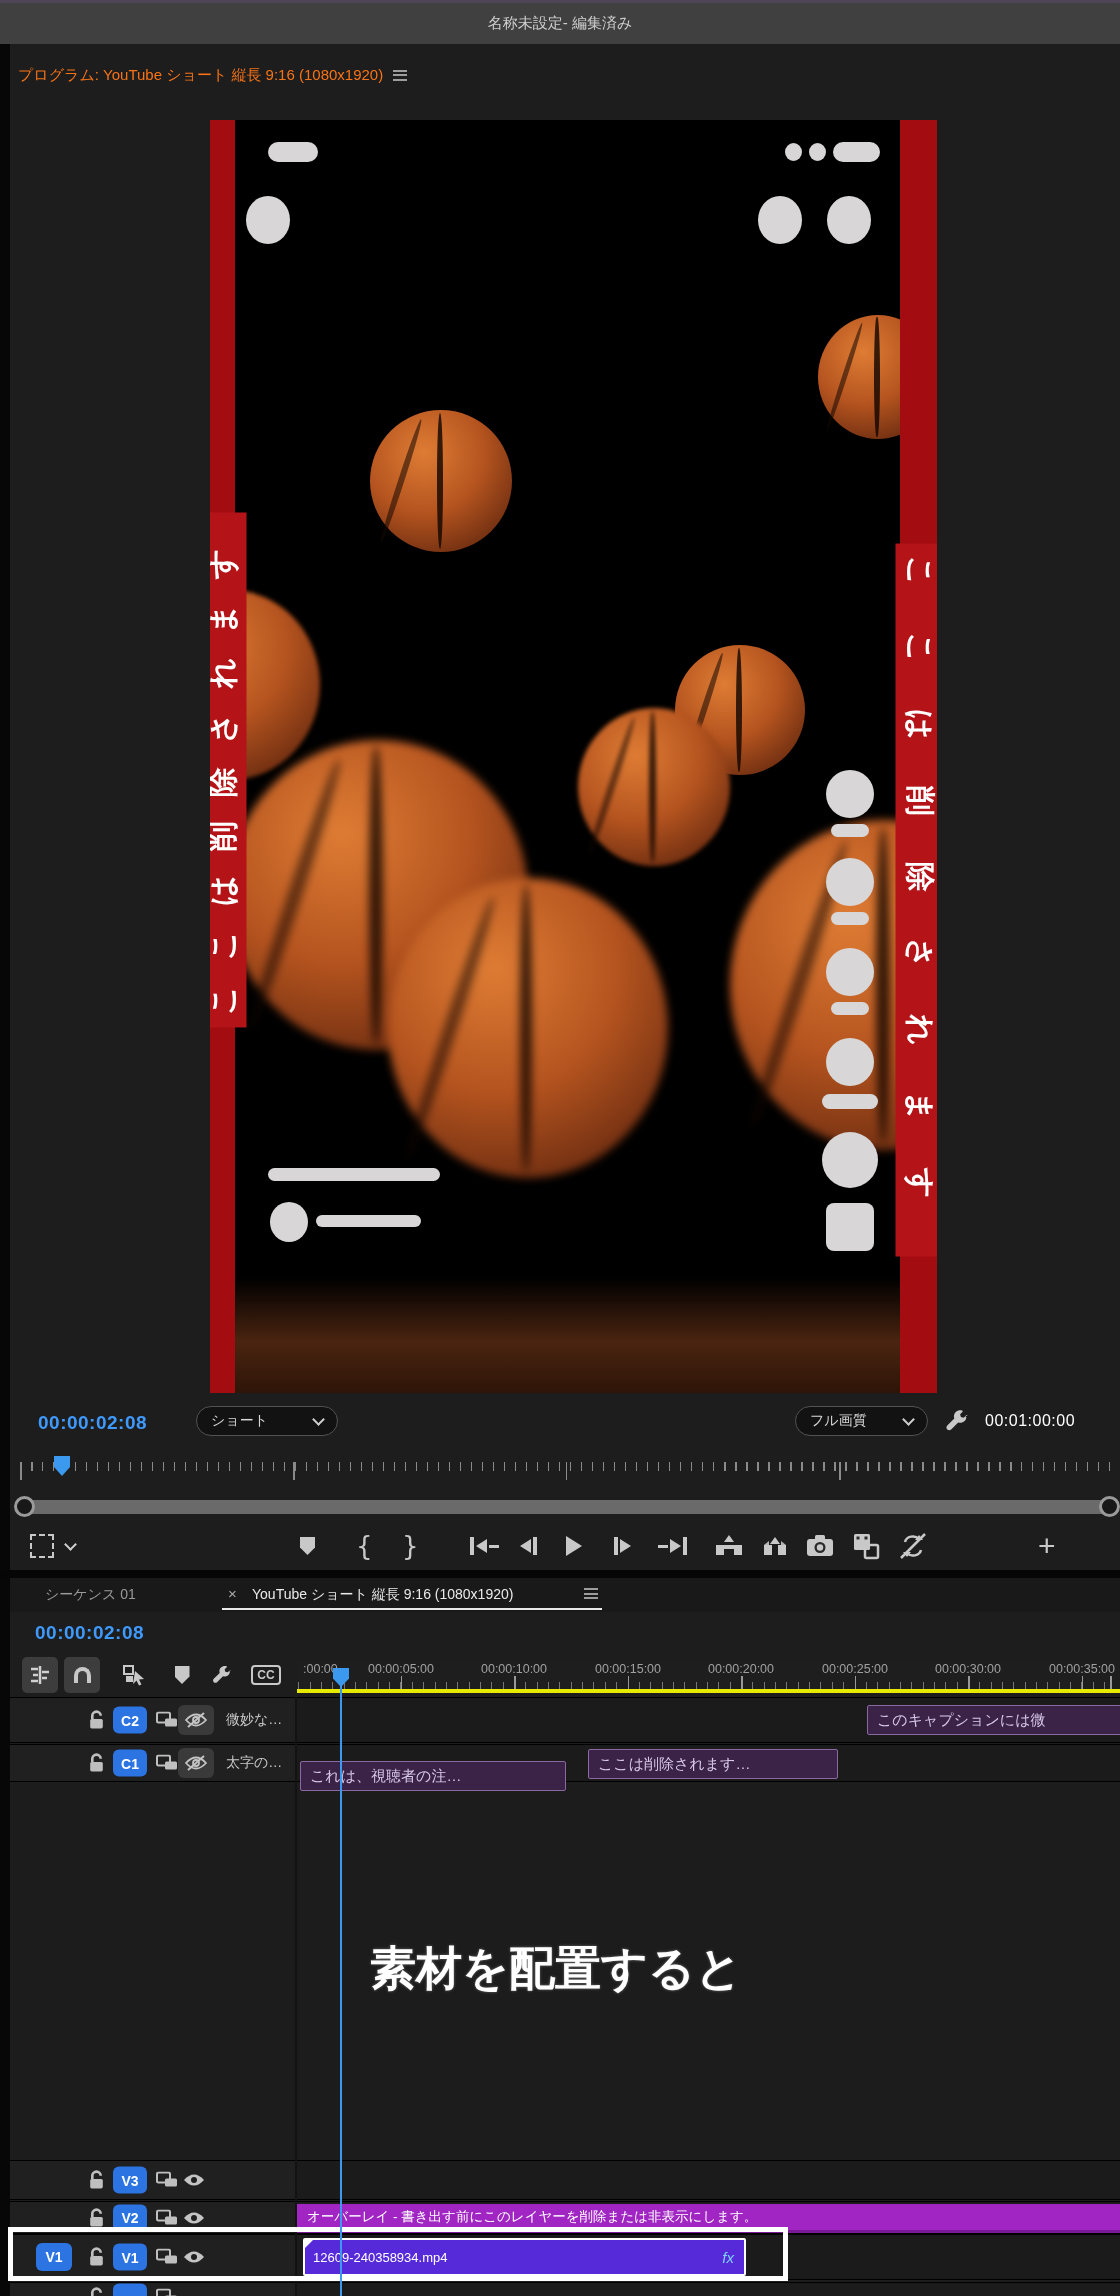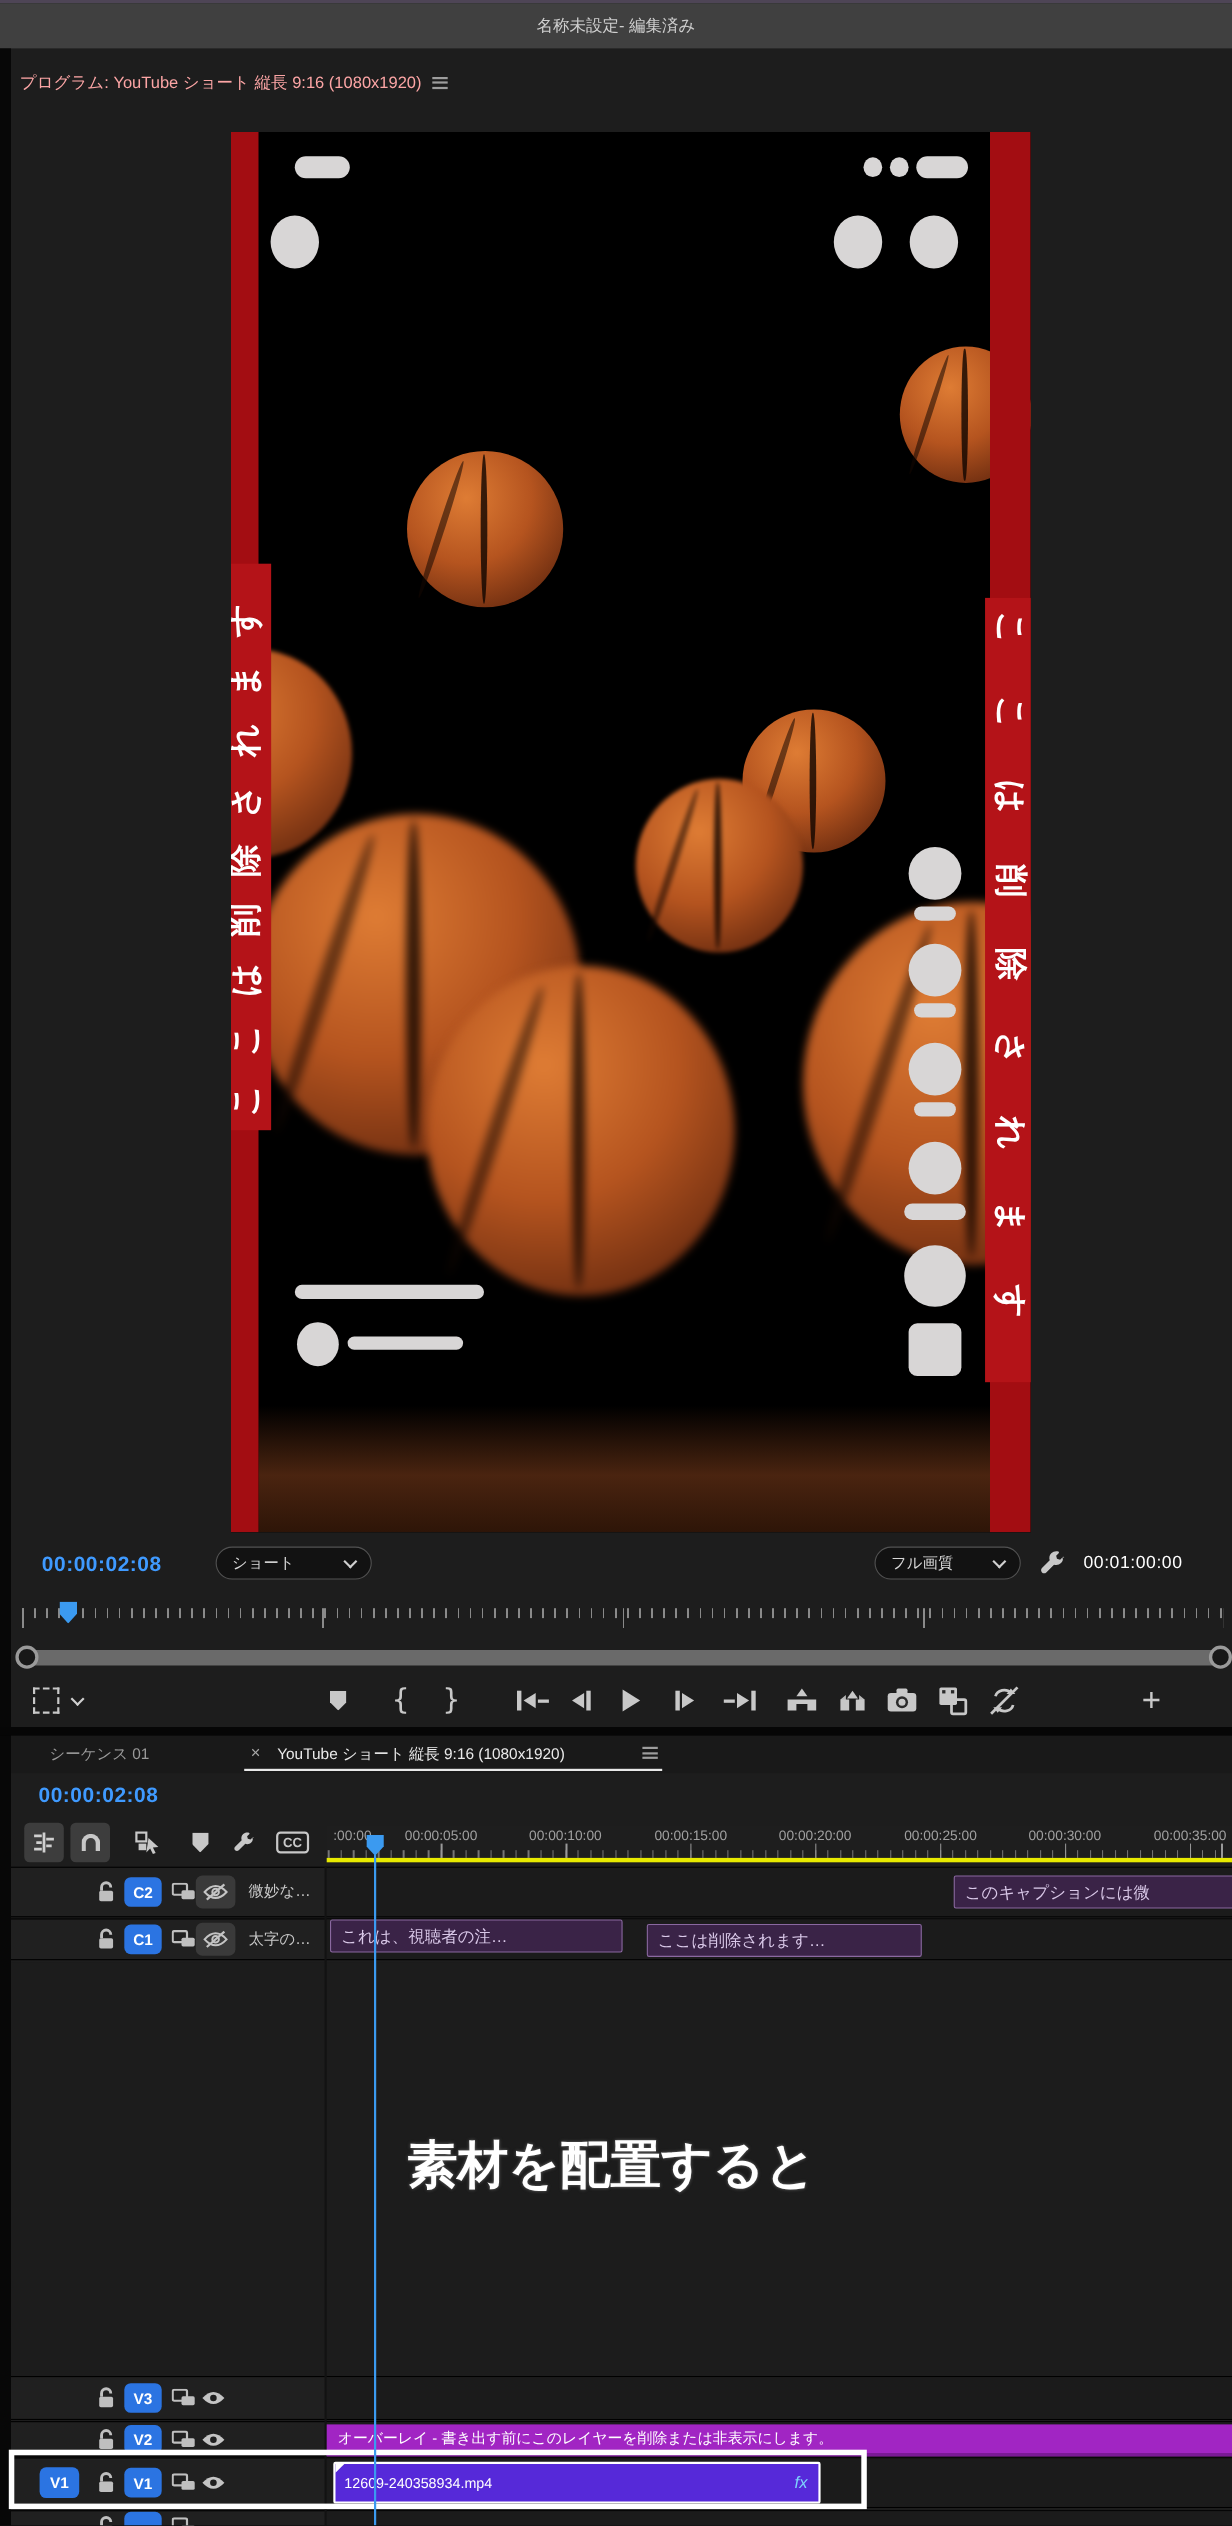--- a/index.html
+++ b/index.html
@@ -9,21 +9,21 @@
 
   
   .topstrip { position:absolute; left:0; top:0; width:1120px; height:3px; background:#4e4556; }
   .titlebar { position:absolute; left:0; top:3px; width:1120px; height:41px; background:#404040;
               display:flex; align-items:center; justify-content:center; }
   .titlebar .t { color:#cfcfcf; font-size:15px; }
 
   .left-edge { position:absolute; left:0; top:44px; width:10px; height:2252px; background:#070707; }
 
   
-  .prog-header { position:absolute; left:18px; top:62px; height:26px; color:#fca5a5; font-size:15px;
+  .prog-header { position:absolute; left:18px; top:62px; height:26px; color:#f97316; font-size:15px;
                  display:flex; align-items:center; gap:10px; }
   .menu-icon { width:14px; height:11px; border-top:2px solid #9d9d9d; border-bottom:2px solid #9d9d9d; position:relative; }
   .menu-icon::after { content:""; position:absolute; left:0; top:2.5px; width:100%; height:2px; background:#9d9d9d; }
 
   .video { position:absolute; left:210px; top:120px; width:727px; height:1273px; background:#000; overflow:hidden; }
   .redbar { position:absolute; top:0; height:100%; background:#a30d12; z-index:6; }
   .redbar.l { left:0; width:25px; }
   .redbar.r { right:0; width:37px; }
   .guide-text { position:absolute; white-space:nowrap; color:#fff; font-weight:bold; font-size:30px;
                 background:#b41318; padding:3px 12px; z-index:7; }
@@ -399,21 +399,21 @@
         </svg>
     </span>
     <span class="eyebtn">
       <svg width="24" height="16" viewBox="0 0 24 16">
           <path d="M2 8Q12 -3 22 8Q12 19 2 8Z" fill="none" stroke="#c4c4c4" stroke-width="1.8"></path>
           <circle cx="12" cy="8" r="3" fill="none" stroke="#c4c4c4" stroke-width="1.8"></circle>
           <line x1="4" y1="15" x2="20" y2="1" stroke="#c4c4c4" stroke-width="2"></line>
         </svg>
     </span>
     <span class="tlabel">太字の…</span>
-    <div class="capclip" style="left:290px; width:266px; top:0;">
+    <div class="capclip" style="left:290px; width:266px; top:16px;">
       <span>これは、視聴者の注…</span>
     </div>
     <div class="capclip" style="left:578px; width:250px; top:4px;">
       <span>ここは削除されます…</span>
     </div>
   </div>
 
   <div class="tl-empty"></div>
   <div class="bigtext" style="left:370px; top:1938px;">素材を配置すると</div>
 

